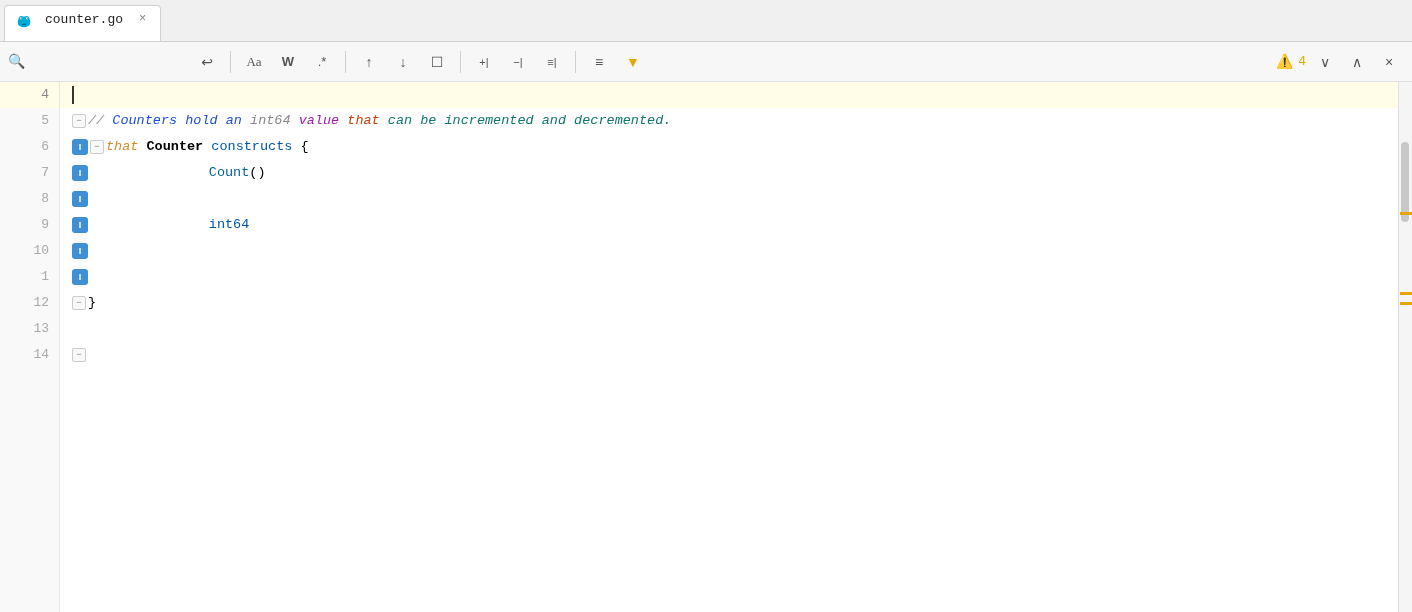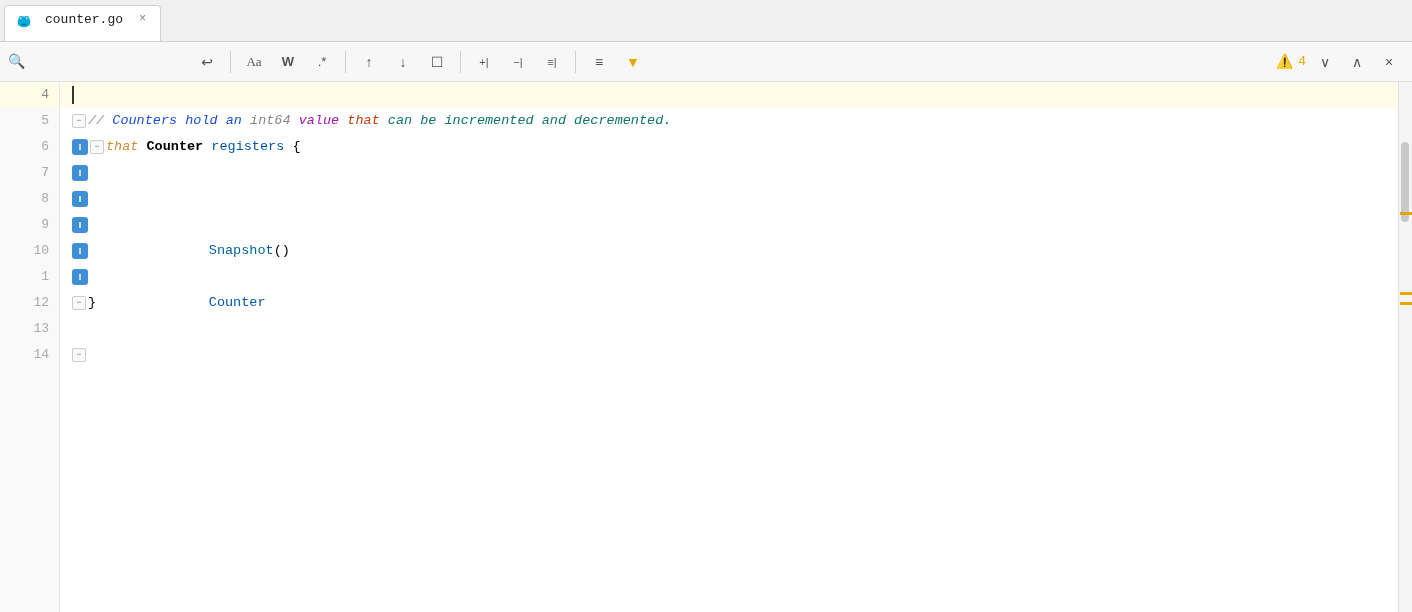--- a/index.html
+++ b/index.html
@@ -311,53 +311,53 @@
       <span class="kw-comment">// <span style="font-style:italic;color:#1d4ed8;">Counters hold an </span><span style="font-style:italic;color:#888;">int64</span><span style="font-style:italic;color:#a21caf;"> value </span><span style="font-style:italic;color:#c2410c;font-family:Liberation Mono, monospace;">that</span><span style="font-style:italic;color:#0f766e;"> can be incremented and decremented.</span></span>
     </div>
 
     <div class="code-line">
       <span class="method-icon-i">I</span>
       <span class="fold-icon">−</span>
       <span class="kw-keyword">that</span>
       <span>&nbsp;</span>
       <span class="kw-type-name">Counter</span>
       <span>&nbsp;</span>
-      <span class="kw-interface">registers</span>
+      <span class="kw-interface">constructs</span>
       <span>&nbsp;</span>
       <span class="kw-brace">{</span>
     </div>
 
     <div class="code-line">
       <span class="method-icon-i">I</span>
       <span style="display:inline-block;width:14px;"></span>
     </div>
 
     <div class="code-line">
       <span class="method-icon-i">I</span>
       <span style="display:inline-block;width:14px;"></span>
-    </div>
-
-    <div class="code-line">
-      <span class="method-icon-i">I</span>
-      <span style="display:inline-block;width:14px;"></span>
-    </div>
-
-    <div class="code-line">
-      <span class="method-icon-i">I</span>
-      <span style="display:inline-block;width:14px;"></span>
-    </div>
-
-    <div class="code-line">
-      <span class="method-icon-i">I</span>
-      <span style="display:inline-block;width:14px;"></span>
       <span style="margin-left:40px;">
-        <span class="kw-method">Snapshot</span><span class="kw-parens">()</span>
+        <span class="kw-method">Count</span><span class="kw-parens">()</span>
         <span>&nbsp;</span>
-        <span class="kw-return-type">Counter</span>
+        <span class="kw-return-type">int64</span>
       </span>
+    </div>
+
+    <div class="code-line">
+      <span class="method-icon-i">I</span>
+      <span style="display:inline-block;width:14px;"></span>
+    </div>
+
+    <div class="code-line">
+      <span class="method-icon-i">I</span>
+      <span style="display:inline-block;width:14px;"></span>
+    </div>
+
+    <div class="code-line">
+      <span class="method-icon-i">I</span>
+      <span style="display:inline-block;width:14px;"></span>
     </div>
 
     <div class="code-line">
       <span class="fold-icon">−</span>
       <span class="kw-brace">}</span>
     </div>
 
     <div class="code-line">
       <span>&nbsp;</span>
     </div>

